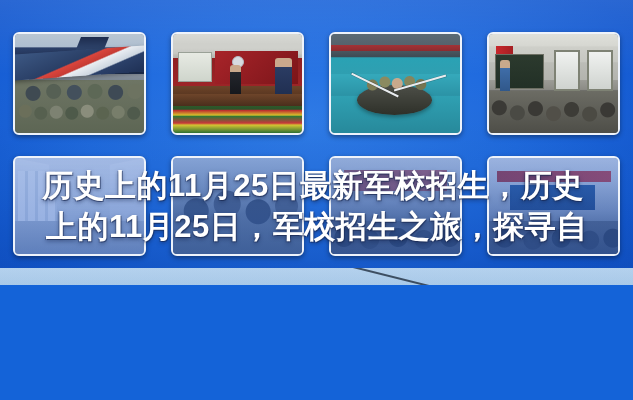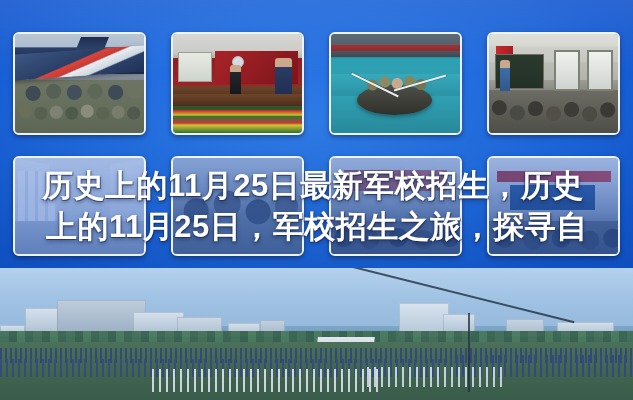--- a/index.html
+++ b/index.html
@@ -6,21 +6,21 @@
 
   html, body {
     width:633px; height:400px;
     overflow:hidden;
     background:#1463d8;
     font-family:"Liberation Sans","DejaVu Sans",sans-serif;
   }
 
   #stage {
     position:relative;
-    width:633px; height:400px;
+    width:633px; height:285px;
     overflow:hidden;
     background:#1463d8;
   }
 
   
   .top-panel {
     position:absolute;
     left:0; top:0;
     width:633px; height:268px;
     background:

